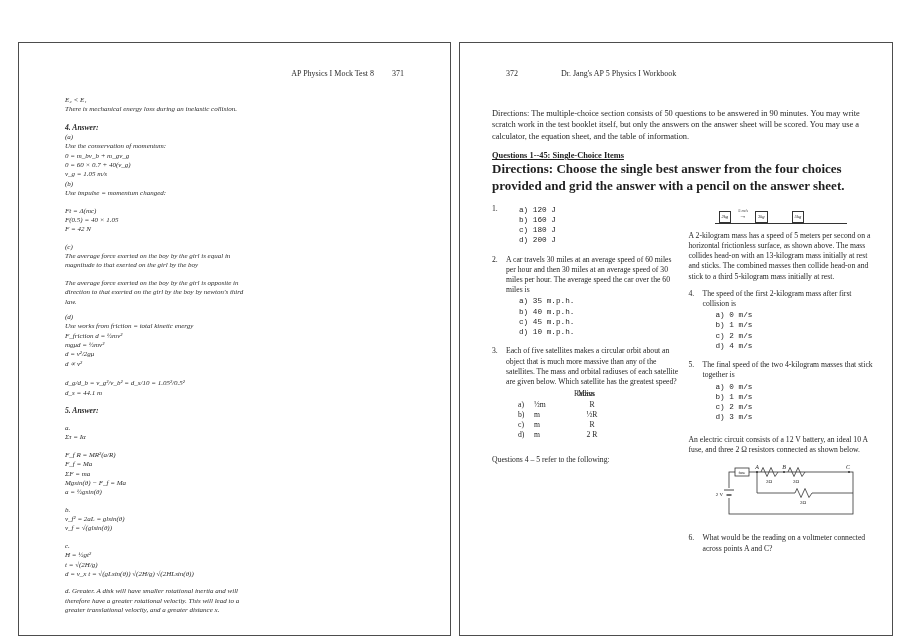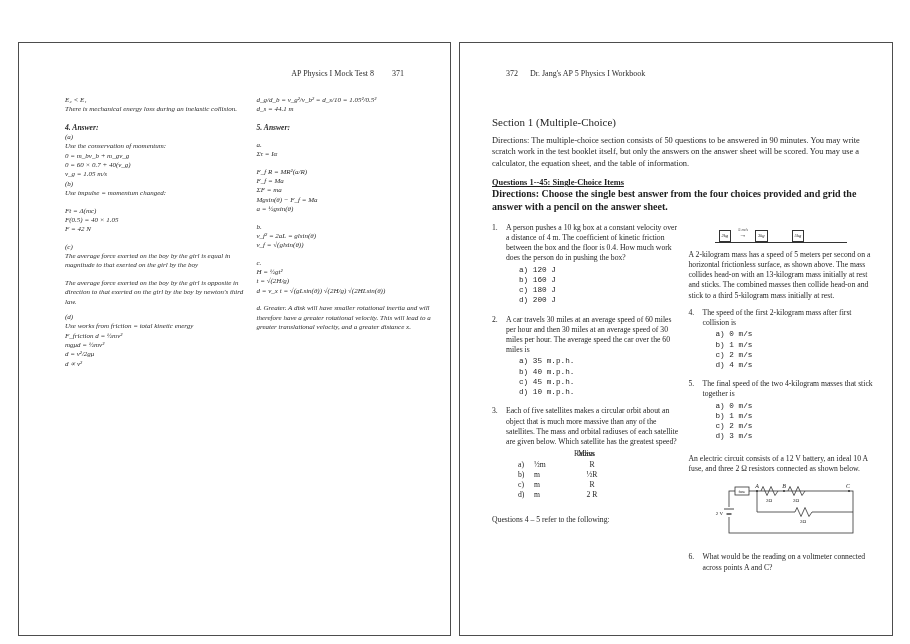--- a/index.html
+++ b/index.html
@@ -7,35 +7,35 @@
        font-family:"Liberation Serif", serif;color:#1f1f1f;}
   .page{position:absolute;top:42px;height:594px;background:#fff;
         border:1px solid #4d4d4d;box-sizing:border-box;overflow:hidden;}
   .page-left{left:18px;width:433px;}
   .page-right{left:459px;width:434px;}
 
   
   .lp-header{position:absolute;top:26px;right:46px;font-size:8px;color:#2a2a2a;}
   .lp-header .num{margin-left:18px;}
   .lp-body{position:absolute;top:53px;left:46px;right:12px;display:flex;gap:10px;
-           font-style:italic;font-size:7px;line-height:1.34;color:#2b2b2b;}
+           font-style:italic;font-size:7px;line-height:1.34;color:#2b2b2b;flex-direction:column;}
   .lp-col{width:50%;}
   .ln{min-height:9px;}
   .h{font-weight:bold;font-size:7.6px;}
   .mt{margin-top:8px;}
   .mt2{margin-top:6px;}
 
   
-  .rp-header{position:absolute;top:26px;left:46px;font-size:8px;display:flex;gap:12px;color:#2a2a2a;}
+  .rp-header{position:absolute;top:26px;left:46px;font-size:8px;display:flex;gap:43px;color:#2a2a2a;}
   .rp-body{position:absolute;top:0;left:0;right:0;bottom:0;padding:58px 16px 0 32px;box-sizing:border-box;}
   .rp-title{text-align:center;font-weight:bold;font-size:10.5px;}
   .rp-section{margin-top:15px;font-size:11px;}
   .rp-directions{margin-top:7px;font-size:8.4px;line-height:1.36;}
   .rp-items-heading{margin-top:9px;font-weight:bold;text-decoration:underline;font-size:8.4px;}
-  .rp-items-directions{font-weight:bold;font-size:10px;line-height:1.32;}
+  .rp-items-directions{font-weight:bold;font-size:13px;line-height:1.32;}
   .rp-cols{display:flex;margin-top:9px;gap:9px;}
   .rp-col{width:50%;font-size:7.7px;line-height:1.33;}
 
   .question{display:flex;margin-bottom:9px;}
   .qnum{width:14px;flex:none;}
   .qbody{flex:1;}
   .choices{margin-left:13px;margin-top:1px;font-family:Liberation Mono, monospace;}
   .choice{min-height:10px;}
 
   .sat-table{margin-left:12px;margin-top:2px;}
@@ -113,32 +113,30 @@
       </div>
   </div>
 </div>
 
 <div class="page page-right">
   <div class="rp-header">
     <span>372</span>
     <span>Dr. Jang's AP 5 Physics I Workbook</span>
   </div>
   <div class="rp-body">
-    <div class="rp-section">Section 1 (Multiple-Choice)</div>
     <div class="rp-directions">Directions: The multiple-choice section consists of 50 questions to be answered in 90 minutes. You may write scratch work in the test booklet itself, but only the answers on the answer sheet will be scored. You may use a calculator, the equation sheet, and the table of information.</div>
     <div class="rp-items-heading">Questions 1--45: Single-Choice Items</div>
     <div class="rp-items-directions">Directions: Choose the single best answer from the four choices provided and grid the answer with a pencil on the answer sheet.</div>
 
     <div class="rp-cols">
 
       <div class="rp-col">
         <div class="question">
           <span class="qnum">1.</span>
           <div class="qbody">
-            <div>A person pushes a 10 kg box at a constant velocity over a distance of 4 m. The coefficient of kinetic friction between the box and the floor is 0.4. How much work does the person do in pushing the box?</div>
             <div class="choices">
 
             <div class="choice">a) 120 J</div>
                 <div class="choice">b) 160 J</div>
                 <div class="choice">c) 180 J</div>
                 <div class="choice">d) 200 J</div>
               </div>
           </div>
         </div>
 

